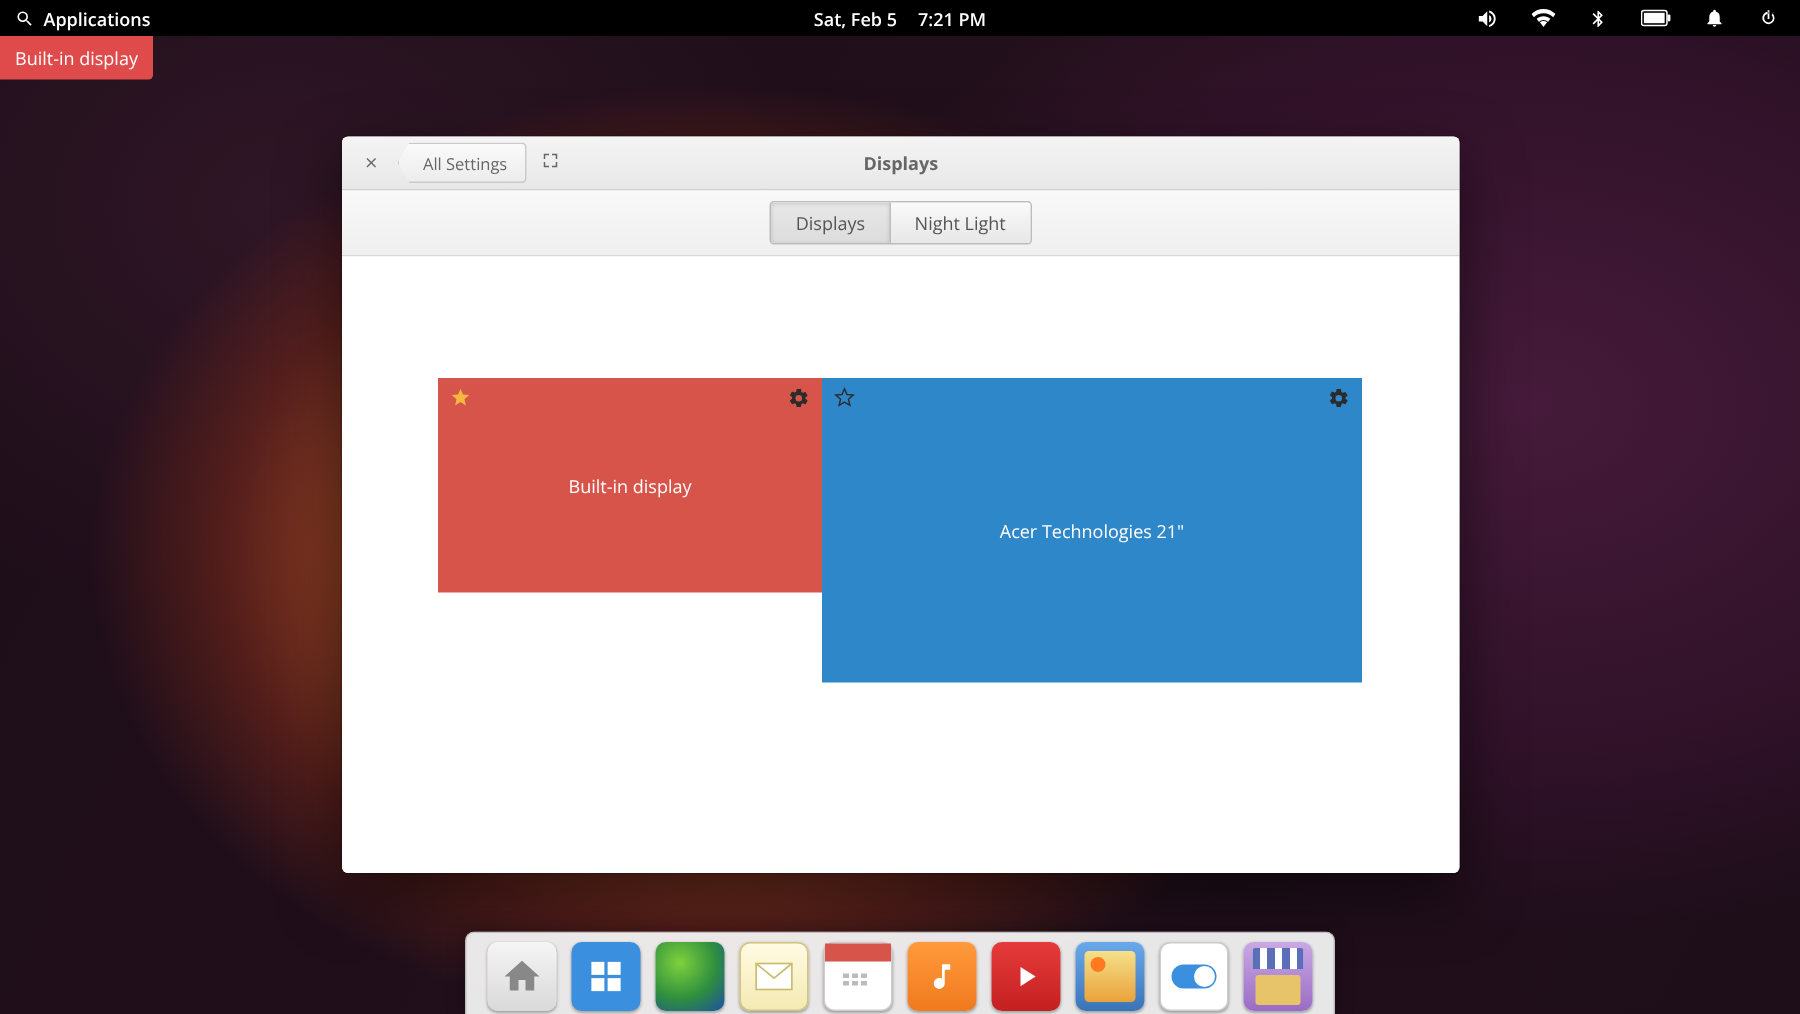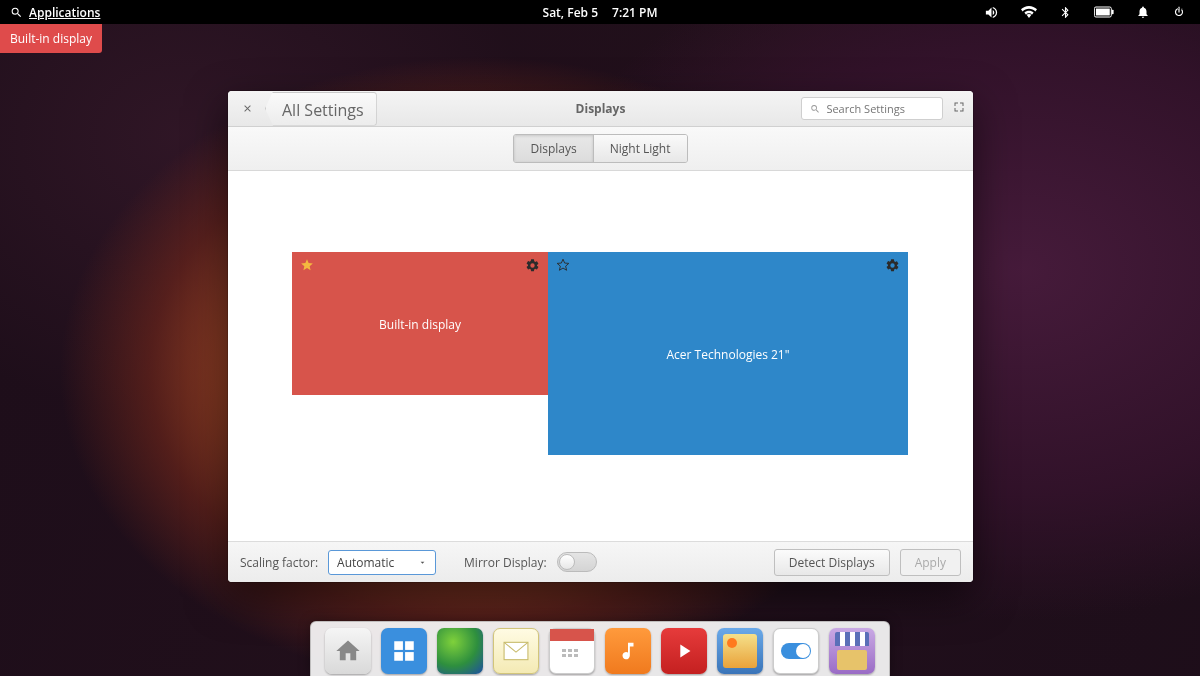--- a/index.html
+++ b/index.html
@@ -6,33 +6,33 @@
   html,body { width:1200px; height:676px; overflow:hidden; }
   
   #wallpaper { position:absolute; inset:0;
     background:
       radial-gradient(ellipse 600px 450px at 40% 55%, rgba(249,168,93,0.85) 0%, rgba(229,106,44,0.75) 30%, rgba(124,42,26,0.55) 55%, transparent 70%),
       radial-gradient(ellipse 700px 500px at 85% 40%, rgba(74,28,62,0.9) 0%, rgba(50,18,42,0.95) 45%, transparent 70%),
       radial-gradient(ellipse 500px 400px at 15% 20%, rgba(48,22,38,0.95) 0%, rgba(30,14,26,0.95) 70%),
       linear-gradient(115deg, #120b13 0%, #281222 20%, #5b2a2a 45%, #a05233 55%, #3e1d2e 75%, #170d17 100%);
   }
   
-  #panel { position:absolute; top:0; left:0; right:0; height:24px; background:#000; color:#fff; display:flex; align-items:center; font-size:12px; z-index:20;text-decoration:underline; }
+  #panel { position:absolute; top:0; left:0; right:0; height:24px; background:#000; color:#fff; display:flex; align-items:center; font-size:12px; z-index:20; }
   #panel .left  { display:flex; align-items:center; gap:6px; padding:0 10px; font-weight:600;}
   #panel .center{ position:absolute; left:50%; transform:translateX(-50%); display:flex; gap:14px; font-weight:600;}
   #panel .right { margin-left:auto; display:flex; align-items:center; gap:22px; padding:0 14px;}
   #panel svg { fill:#fff; display:block; }
   
   #overlay-label { position:absolute; top:24px; left:0; background:#df4b4b; color:#fff; font-size:12px; padding:6px 10px; border-bottom-right-radius:3px; z-index:15;}
   
   #window { position:absolute; left:228px; top:91px; width:745px; height:491px; background:#fff; border-radius:4px; box-shadow:0 15px 40px rgba(0,0,0,0.55),0 0 0 1px rgba(0,0,0,0.15); overflow:hidden; display:flex; flex-direction:column; z-index:10;}
   .titlebar { height:36px; background:linear-gradient(#f4f4f4,#e8e8e8); border-bottom:1px solid #d0d0d0; display:flex; align-items:center; padding:0 8px; font-size:12px; color:#555;}
   .titlebar .title { position:absolute; left:50%; transform:translateX(-50%); font-weight:700; color:#666;}
   .tb-btn { background:none; border:none; padding:4px 6px; color:#777; font-size:13px; cursor:pointer;}
-  .crumb { margin-left:6px; padding:6px 12px 4px 16px; color:#666; font-size:16px; background:linear-gradient(#fafafa,#ececec); border:1px solid #c9c9c9; border-radius:3px; cursor:pointer;
+  .crumb { margin-left:6px; padding:6px 12px 4px 16px; color:#666; font-size:11px; background:linear-gradient(#fafafa,#ececec); border:1px solid #c9c9c9; border-radius:3px; cursor:pointer;
     clip-path: polygon(8px 0, 100% 0, 100% 100%, 8px 100%, 0 50%);}
   .search { margin-left:auto; display:flex; align-items:center; gap:6px; border:1px solid #cfcfcf; background:#fff; border-radius:3px; padding:3px 8px; width:142px; color:#999;}
   .search input { border:none; outline:none; font-size:11px; width:100%; color:#555; background:transparent;}
   .maxbtn { margin-left:10px; cursor:pointer; color:#777;}
   .subbar { height:44px; background:linear-gradient(#f9f9f9,#efefef); border-bottom:1px solid #d8d8d8; display:flex; align-items:center; justify-content:center;}
   .seg { display:flex; border:1px solid #bcbcbc; border-radius:3px; overflow:hidden; box-shadow:0 1px 0 #fff inset;}
   .seg button { border:none; background:linear-gradient(#fafafa,#e7e7e7); padding:5px 16px; font-size:12px; color:#555; cursor:pointer;}
   .seg button:first-child { border-right:1px solid #bcbcbc;}
   .seg button.active { background:linear-gradient(#e8e8e8,#dcdcdc); box-shadow:inset 0 1px 3px rgba(0,0,0,0.15);}
   .canvas { flex:1; background:#fff; position:relative;}
@@ -107,26 +107,20 @@
 
 <div id="window">
   <div class="titlebar">
     <button class="tb-btn">
       <svg width="11" height="11" viewBox="0 0 24 24" fill="#666">
           <path d="M19 6.41L17.59 5 12 10.59 6.41 5 5 6.41 10.59 12 5 17.59 6.41 19 12 13.41 17.59 19 19 17.59 13.41 12z"></path>
         </svg>
     </button>
     <button class="crumb">All Settings</button>
     <span class="title">Displays</span>
-    <div class="search">
-      <svg width="12" height="12" viewBox="0 0 24 24" fill="#999">
-          <path d="M15.5 14h-.79l-.28-.27A6.47 6.47 0 0016 9.5 6.5 6.5 0 109.5 16c1.61 0 3.09-.59 4.23-1.57l.27.28v.79l5 5L20.49 19l-4.99-5zM9.5 14C7.01 14 5 11.99 5 9.5S7.01 5 9.5 5 14 7.01 14 9.5 11.99 14 9.5 14z"></path>
-        </svg>
-      <input placeholder="Search Settings" style="">
-    </div>
     <span class="maxbtn">
       <svg width="12" height="12" viewBox="0 0 24 24" fill="#666">
           <path d="M3 3h7v2H5v5H3V3zm18 0v7h-2V5h-5V3h7zM3 21v-7h2v5h5v2H3zm18 0h-7v-2h5v-5h2v7z"></path>
         </svg>
     </span>
   </div>
 
   <div class="subbar">
     <div class="seg">
       <button class="active">Displays</button>
@@ -156,36 +150,20 @@
       </span>
       <span class="mon-ico" style="right:8px">
         <svg width="15" height="15" viewBox="0 0 24 24" fill="#2b2b2b">
             <path d="M19.14 12.94a7.14 7.14 0 000-1.88l2.03-1.58a.5.5 0 00.12-.64l-1.92-3.32a.5.5 0 00-.6-.22l-2.39.96a7.03 7.03 0 00-1.62-.94l-.36-2.54A.5.5 0 0013.9 2h-3.8a.5.5 0 00-.49.42l-.36 2.54c-.58.24-1.12.56-1.62.94l-2.39-.96a.5.5 0 00-.6.22L2.72 8.48a.5.5 0 00.12.64l2.03 1.58a7.14 7.14 0 000 1.88l-2.03 1.58a.5.5 0 00-.12.64l1.92 3.32c.13.22.39.31.6.22l2.39-.96c.5.38 1.04.7 1.62.94l.36 2.54a.5.5 0 00.49.42h3.8a.5.5 0 00.49-.42l.36-2.54c.58-.24 1.12-.56 1.62-.94l2.39.96c.21.09.47 0 .6-.22l1.92-3.32a.5.5 0 00-.12-.64l-2.03-1.58zM12 15.5A3.5 3.5 0 1112 8.5a3.5 3.5 0 010 7z"></path>
           </svg>
       </span>
       <span class="label">Acer Technologies 21"</span>
     </div>
   </div>
 
-  <div class="bottombar">
-    <span>Scaling factor:</span>
-    <div class="select">
-      <span>Automatic</span>
-      <svg width="9" height="9" viewBox="0 0 24 24" fill="#555">
-          <path d="M7 10l5 5 5-5z"></path>
-        </svg>
-    </div>
-    <span style="margin-left:18px">Mirror Display:</span>
-    <div class="toggle">
-        <div class="knob"></div>
-      </div>
-    <div style="flex:1"></div>
-    <button class="btn">Detect Displays</button>
-    <button class="btn disabled">Apply</button>
-  </div>
 </div>
 
 <div id="dock">
   <div class="dock-item" style="background:linear-gradient(#f5f5f5,#d9d9d9)">
     <svg width="28" height="28" viewBox="0 0 24 24" fill="#888">
         <path d="M10 20v-6h4v6h5v-8h3L12 3 2 12h3v8z"></path>
       </svg>
   </div>
   <div class="dock-item" style="background:#3a8fde">
     <svg width="26" height="26" viewBox="0 0 24 24" fill="#fff">

